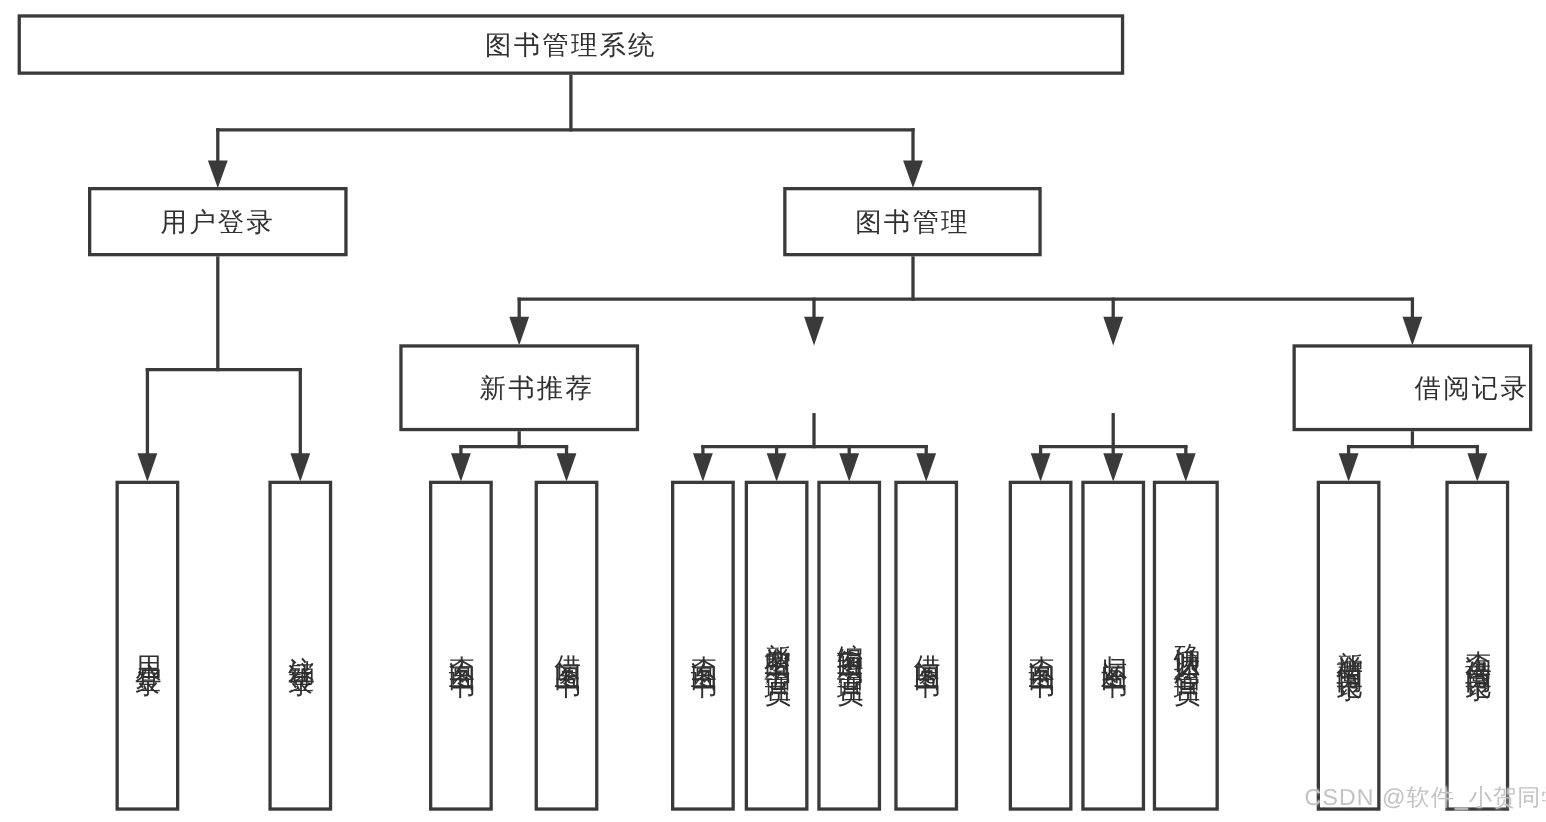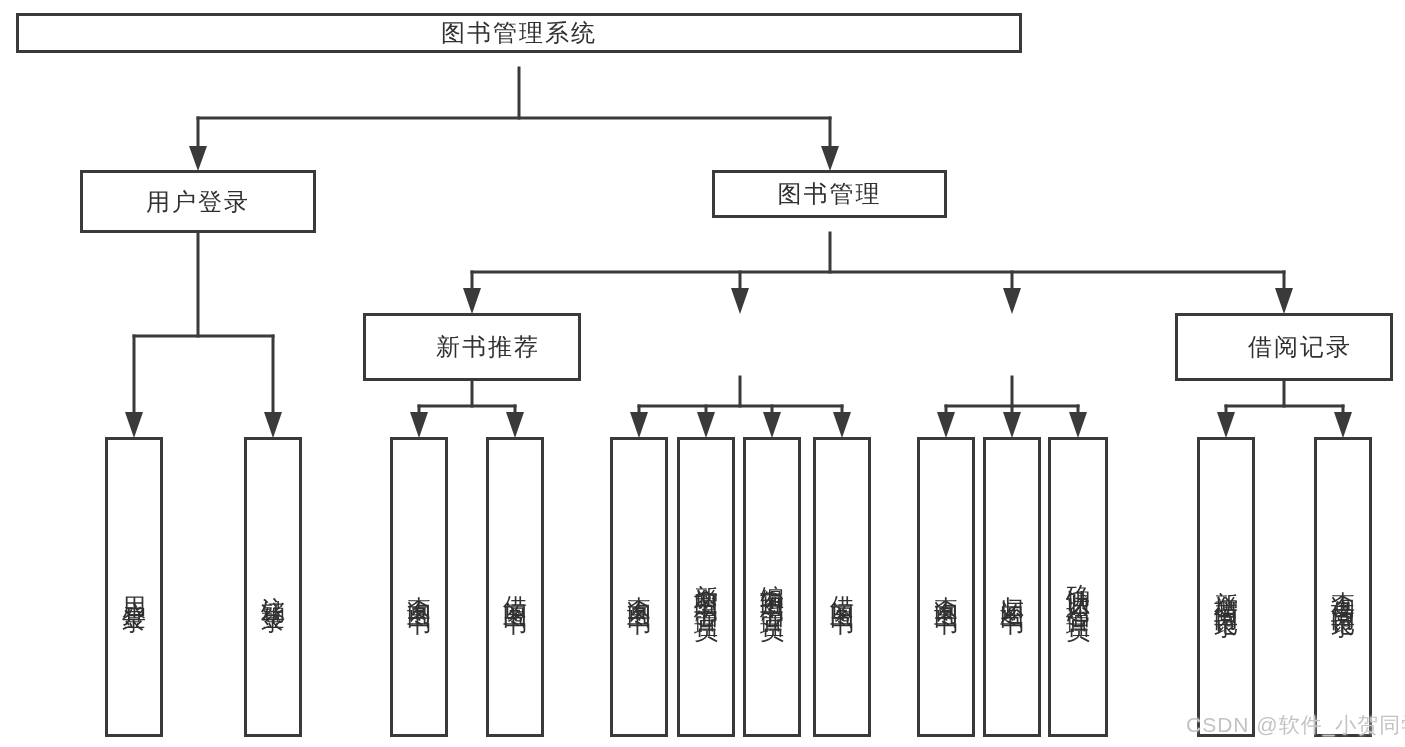--- a/index.html
+++ b/index.html
@@ -24,28 +24,28 @@
     align-items:center;
     justify-content:center;
     color:#303030;
     z-index:2;
   }
   .h-label {
     font-size:24px;
     letter-spacing:2px;
     white-space:nowrap;
   }
-  .root  { left:16px;  top:13px;  width:1006px; height:40px; }
+  .root  { left:16px;  top:13px;  width:1006px; height:55px; }
   .l2-a  { left:80px;  top:170px; width:236px;  height:63px; }
-  .l2-b  { left:712px; top:170px; width:235px;  height:48px; }
-  .l3    { top:313px; width:218px; height:68px;padding-left:32px; }
+  .l2-b  { left:712px; top:170px; width:235px;  height:63px; }
+  .l3    { top:313px; width:218px; height:79px;padding-left:32px; }
   .l3-a  { left:363px; }
   .l3-b  { left:631px; }
   .l3-c  { left:903px; }
-  .l3-d  { left:1175px; }
+  .l3-d  { left:1175px;justify-content:flex-end; }
   .leaf  { top:437px; width:58px; height:300px; }
   .v-text {
     writing-mode:vertical-rl;
     text-orientation:mixed;
     font-size:24px;
     line-height:1;
     letter-spacing:5px;
     white-space:nowrap;
   }
   .lf1  { left:105px; }

